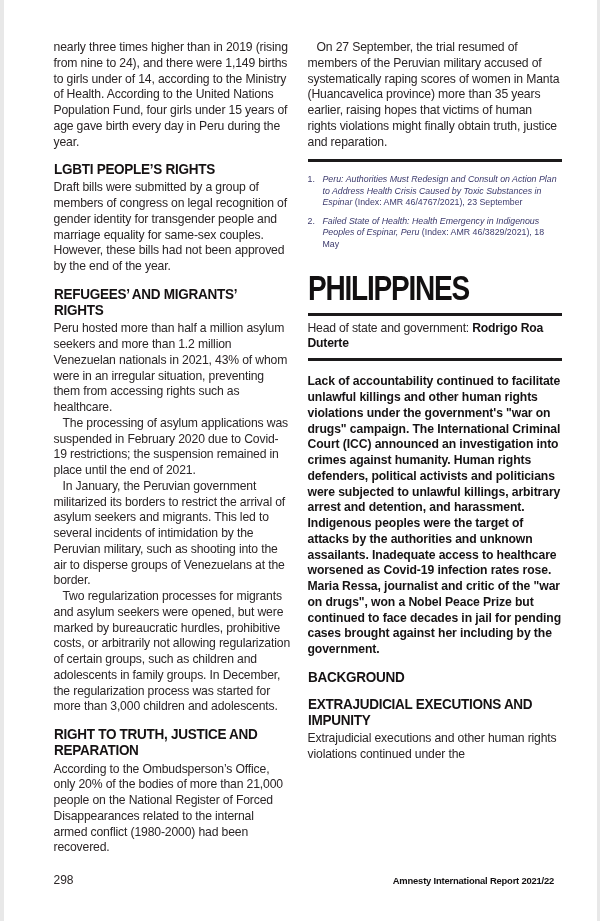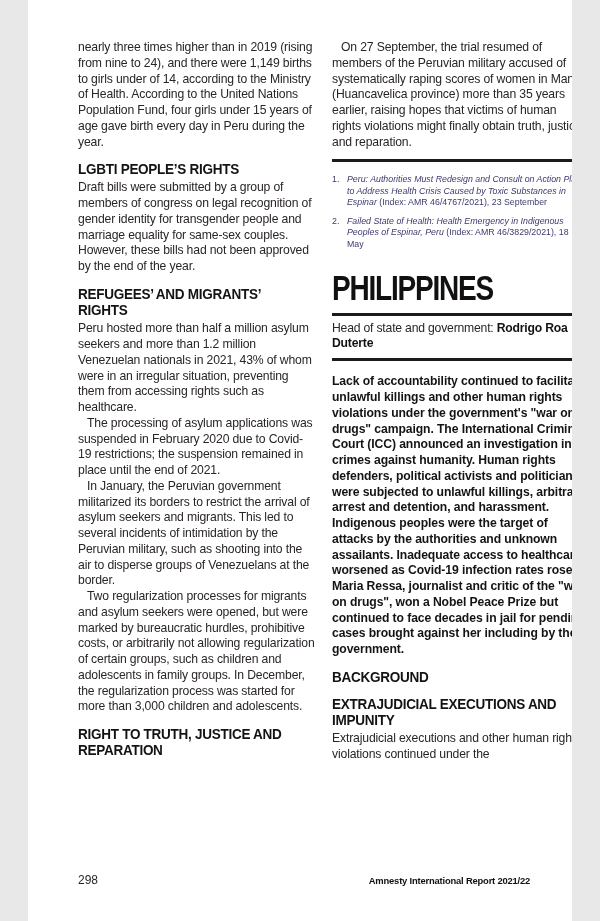--- a/index.html
+++ b/index.html
@@ -1,18 +1,18 @@
 <!DOCTYPE html>
 <html><head>
 <meta charset="utf-8">
 <style>
   html, body { margin: 0; padding: 0; background: #e8e8e8; }
   .page {
     position: relative;
-    width: 544px;
+    width: 593px;
     height: 921px;
     margin: 0 auto;
     background: #ffffff;
     font-family: "Liberation Sans", sans-serif;
     overflow: hidden;
   }
   .col { position: absolute; top: 40px; }
   .col-left  { left: 50px;  width: 237px; }
   .col-right { left: 304px; width: 254px; }
 
@@ -109,20 +109,21 @@
     <h2 class="section">LGBTI PEOPLE’S RIGHTS</h2>
     <p class="body">Draft bills were submitted by a group of members of congress on legal recognition of gender identity for transgender people and marriage equality for same-sex couples. However, these bills had not been approved by the end of the year.</p>
 
     <h2 class="section">REFUGEES’ AND MIGRANTS’ RIGHTS</h2>
     <p class="body">Peru hosted more than half a million asylum seekers and more than 1.2 million Venezuelan nationals in 2021, 43% of whom were in an irregular situation, preventing them from accessing rights such as healthcare.</p>
     <p class="body indent">The processing of asylum applications was suspended in February 2020 due to Covid-19 restrictions; the suspension remained in place until the end of 2021.</p>
     <p class="body indent">In January, the Peruvian government militarized its borders to restrict the arrival of asylum seekers and migrants. This led to several incidents of intimidation by the Peruvian military, such as shooting into the air to disperse groups of Venezuelans at the border.</p>
     <p class="body indent">Two regularization processes for migrants and asylum seekers were opened, but were marked by bureaucratic hurdles, prohibitive costs, or arbitrarily not allowing regularization of certain groups, such as children and adolescents in family groups. In December, the regularization process was started for more than 3,000 children and adolescents.</p>
 
     <h2 class="section">RIGHT TO TRUTH, JUSTICE AND REPARATION</h2>
+    <p class="body">According to the Ombudsperson’s Office, only 20% of the bodies of more than 21,000 people on the National Register of Forced Disappearances related to the internal armed conflict (1980-2000) had been recovered.</p>
   </div>
 
   <div class="col col-right">
     <p class="body indent">On 27 September, the trial resumed of members of the Peruvian military accused of systematically raping scores of women in Manta (Huancavelica province) more than 35 years earlier, raising hopes that victims of human rights violations might finally obtain truth, justice and reparation.</p>
 
     <div class="rule rule-fn"></div>
 
     <div class="footnotes">
       <div class="footnote">
         <span class="fn-num">1.</span>

